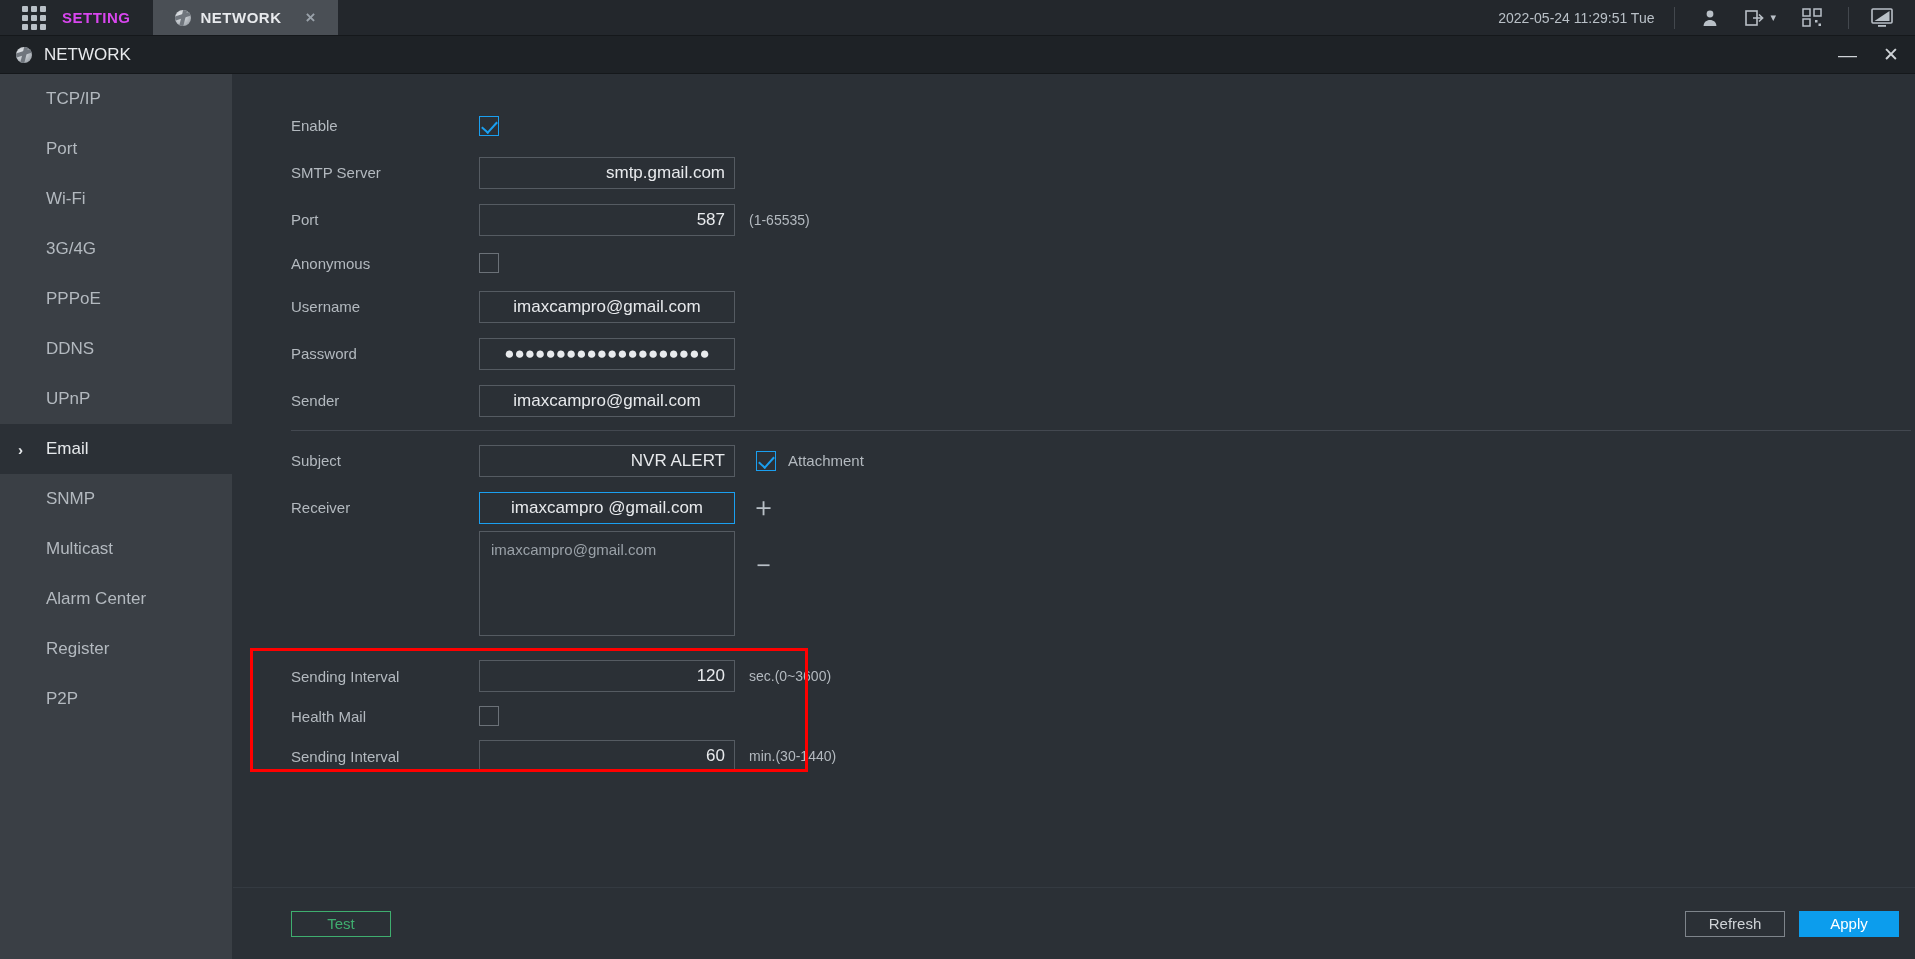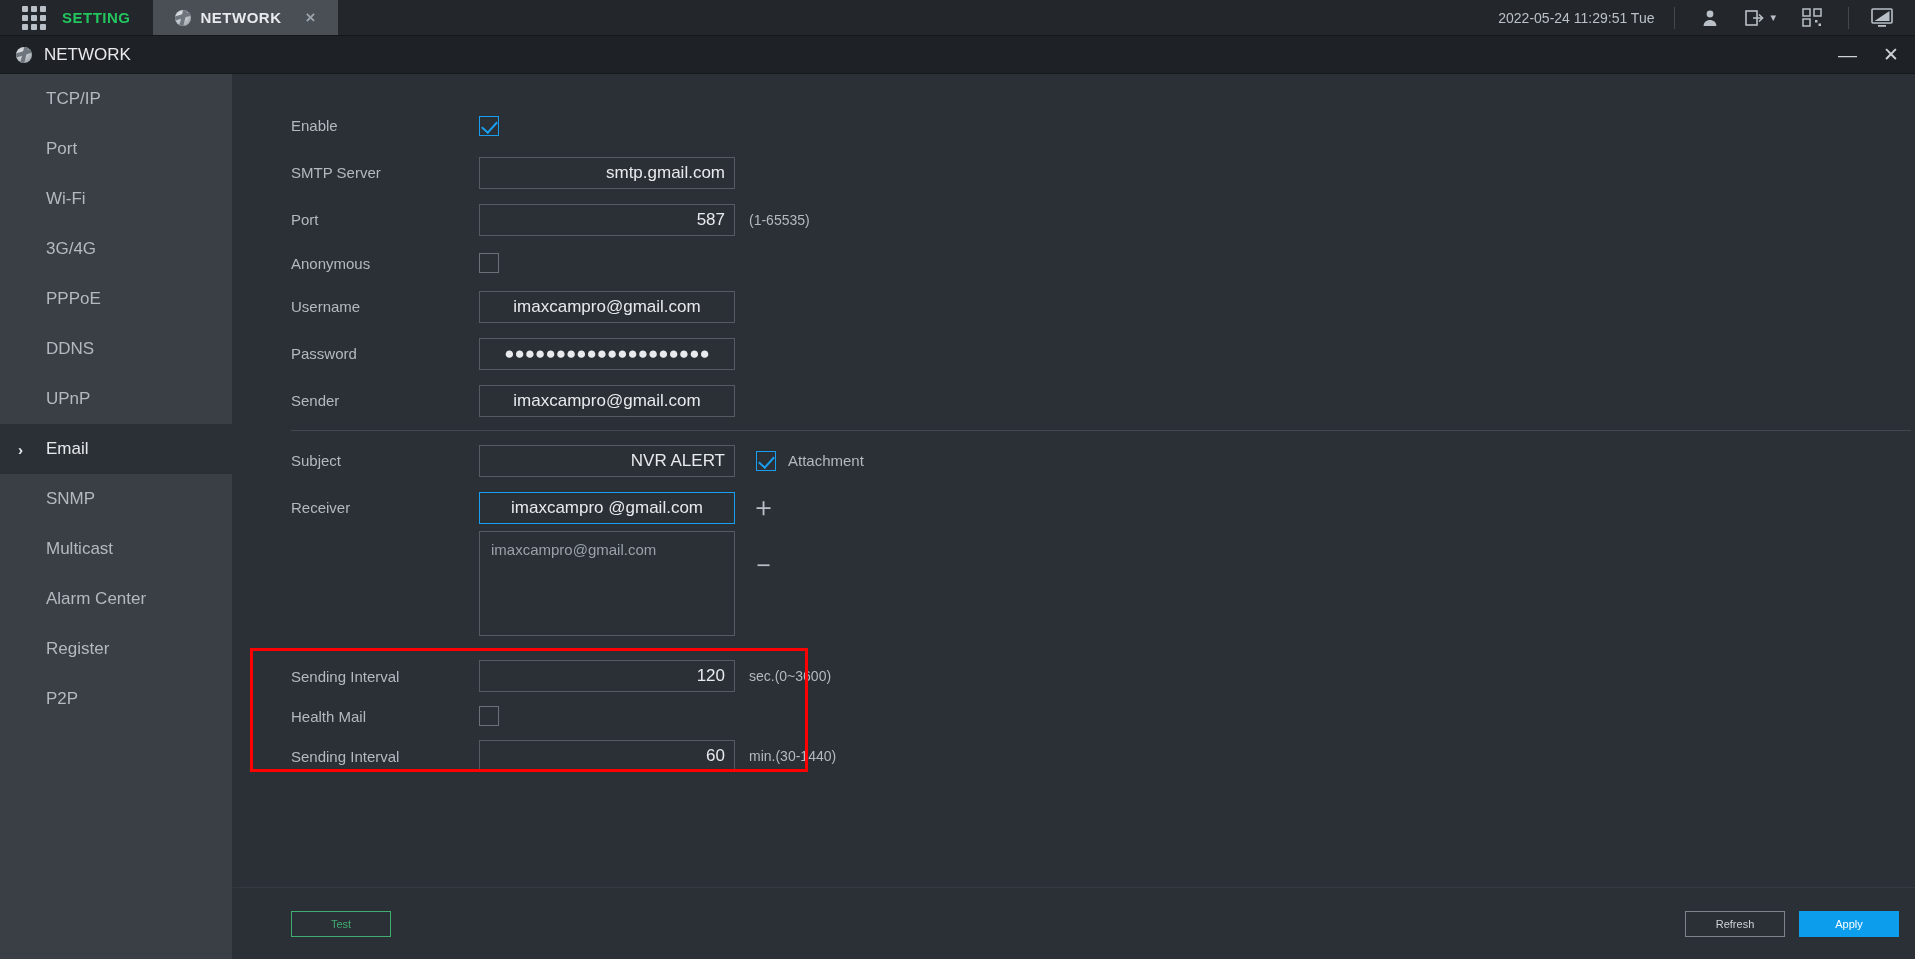--- a/index.html
+++ b/index.html
@@ -19,21 +19,21 @@
     border-bottom: 1px solid #15181b;
     position: relative;
   }
   .tab {
     display: flex; align-items: center; gap: 10px;
     padding: 0 22px;
     color: #9aa2aa;
     font-size: 15px;
     letter-spacing: 0.5px;
   }
-  .tab.home { gap: 16px; color: #22c55e; font-weight: bold; }
+  .tab.home { gap: 16px; color: #d946ef; font-weight: bold; }
   .tab.active {
     background: #4a4f55;
     color: #e8eaed;
     font-weight: bold;
   }
   .grid-icon {
     display: grid;
     grid-template-columns: repeat(3, 6px);
     grid-template-rows: repeat(3, 6px);
     gap: 3px;
@@ -215,21 +215,21 @@
   .footer {
     height: 72px;
     display: flex; align-items: center;
     padding: 0 16px 0 58px;
     background: #2b3036;
     border-top: 1px solid #343a41;
   }
   .btn {
     height: 26px; min-width: 100px;
     display: flex; align-items: center; justify-content: center;
-    font-size: 11px; cursor: pointer;
+    font-size: 15px; cursor: pointer;
     padding: 4px 16px;
   }
   .btn.test { border: 1px solid #3fae6f; color: #3fae6f; background: transparent; }
   .btn.refresh { border: 1px solid #7e848b; color: #cfd3d7; background: transparent; }
   .btn.apply { background: #0c9ded; color: #ffffff; border: 1px solid #0c9ded; min-width: 100px; }
   .footer .spacer { flex: 1; }
   .footer .right { display: flex; gap: 14px; }
 </style>
 </head>
 <body>

